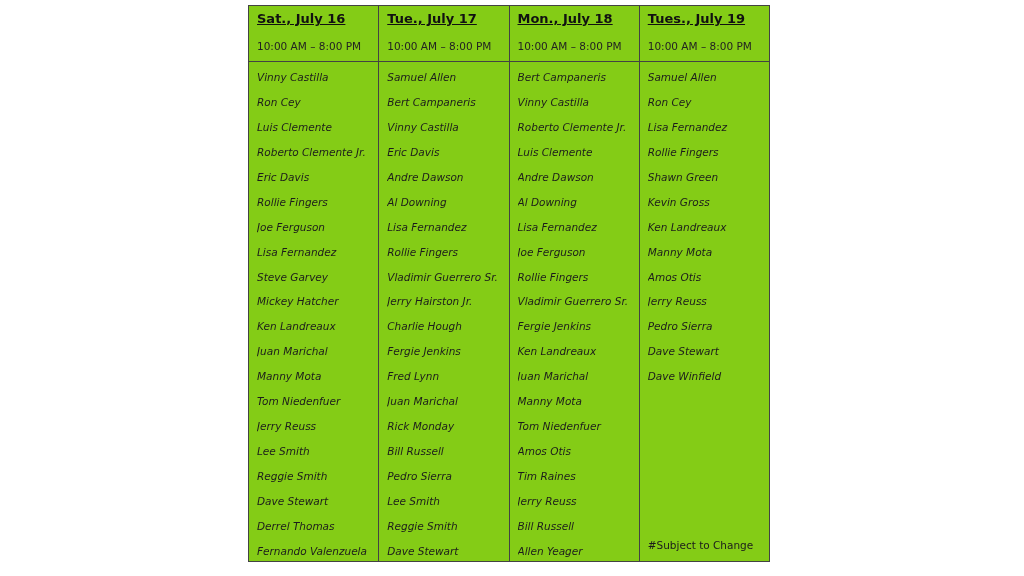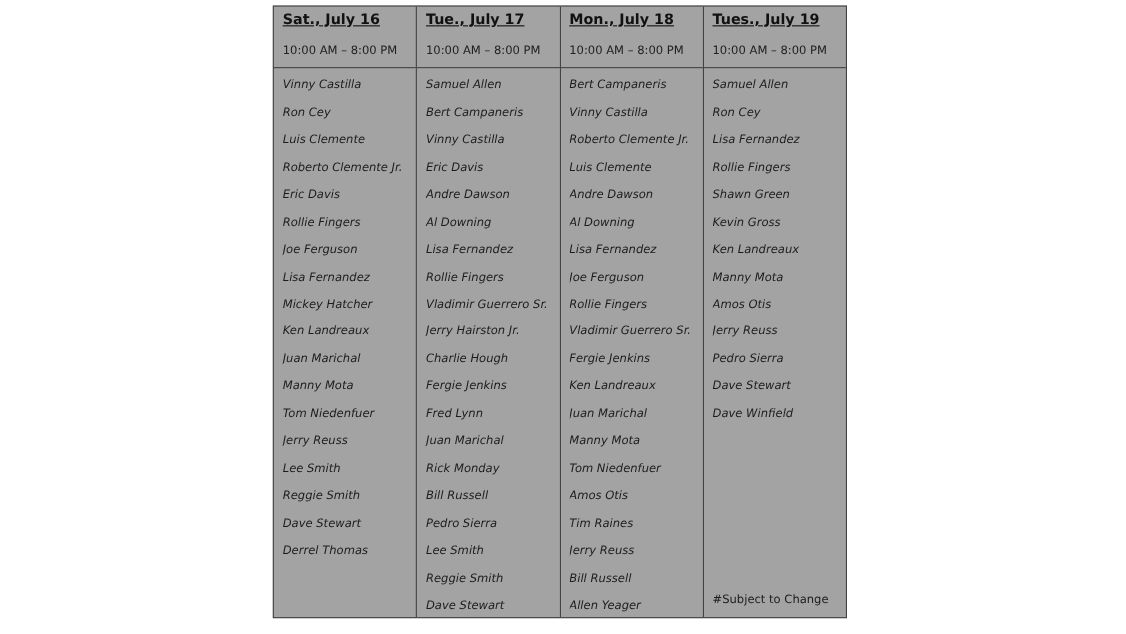--- a/index.html
+++ b/index.html
@@ -12,21 +12,21 @@
     overflow: hidden;
   }
   .schedule-table {
     position: absolute;
     left: 248px;
     top: 5px;
     width: 522px;
     height: 557px;
     border: 1px solid #434343;
     display: flex;
-    background: #a3a3a3;
+    background: #84cc16;
   }
   .day-column {
     flex: 1 1 0;
     border-right: 1px solid #434343;
     display: flex;
     flex-direction: column;
     min-width: 0;
   }
   .day-column:last-child { border-right: none; }
   .day-header {
@@ -84,30 +84,32 @@
     </div>
     <div class="player-list">
         <div class="name-row">Vinny Castilla</div>
         <div class="name-row">Ron Cey</div>
         <div class="name-row">Luis Clemente</div>
         <div class="name-row">Roberto Clemente Jr.</div>
         <div class="name-row">Eric Davis</div>
         <div class="name-row">Rollie Fingers</div>
         <div class="name-row">Joe Ferguson</div>
         <div class="name-row">Lisa Fernandez</div>
+        <div class="name-row">Steve Garvey</div>
         <div class="name-row">Mickey Hatcher</div>
         <div class="name-row">Ken Landreaux</div>
         <div class="name-row">Juan Marichal</div>
         <div class="name-row">Manny Mota</div>
         <div class="name-row">Tom Niedenfuer</div>
         <div class="name-row">Jerry Reuss</div>
         <div class="name-row">Lee Smith</div>
         <div class="name-row">Reggie Smith</div>
         <div class="name-row">Dave Stewart</div>
         <div class="name-row">Derrel Thomas</div>
+        <div class="name-row">Fernando Valenzuela</div>
       </div>
   </div>
 
   <div class="day-column">
     <div class="day-header">
       <div class="day-title">Tue., July 17</div>
       <div class="day-hours">10:00 AM – 8:00 PM</div>
     </div>
     <div class="player-list">
         <div class="name-row">Samuel Allen</div>

